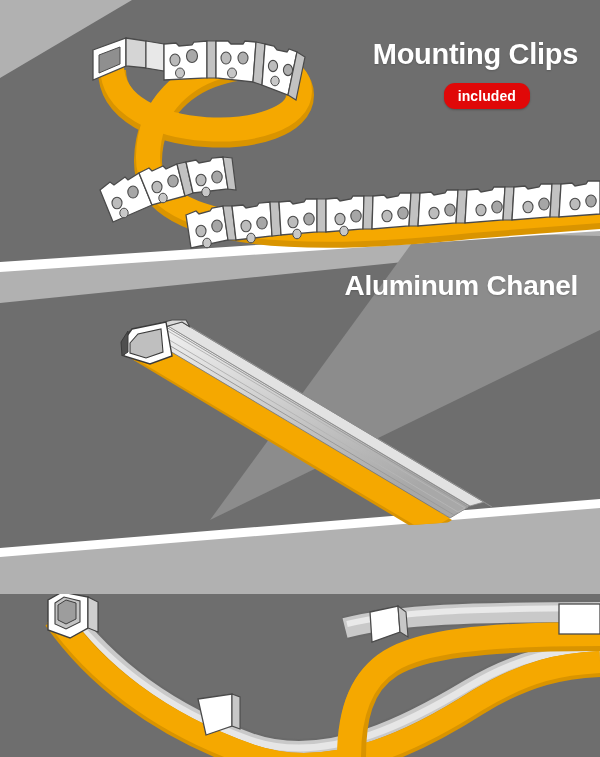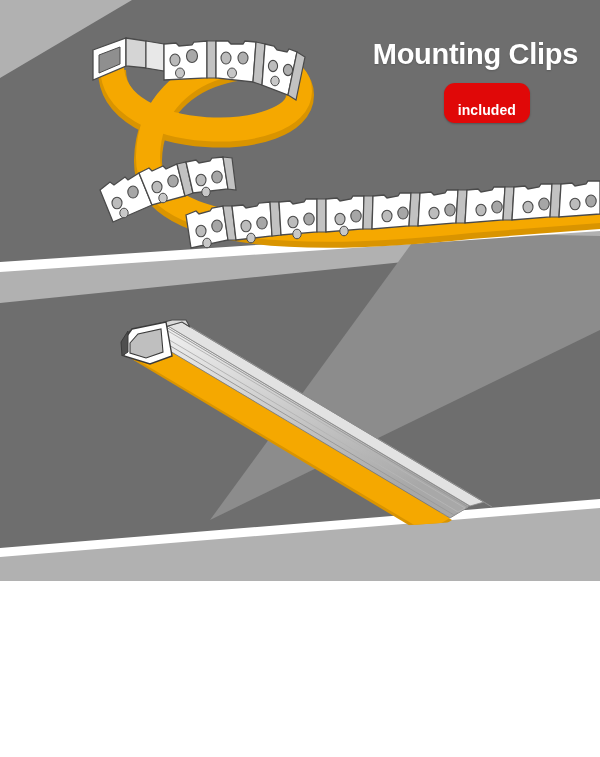--- a/index.html
+++ b/index.html
@@ -7,21 +7,21 @@
   html, body {
     margin: 0; padding: 0;
     background: #ffffff;
   }
   body {
     font-family: "Liberation Sans", sans-serif;
   }
   .poster {
     position: relative;
     width: 600px;
-    height: 581px;
+    height: 757px;
     overflow: hidden;
     background: #ef4444;
   }
   .poster svg.scene {
     position: absolute;
     inset: 0;
     width: 600px;
     height: 757px;
     display: block;
   }
@@ -54,21 +54,21 @@
     position: absolute;
     right: 70px;
     top: 83px;
   }
   .badge {
     display: inline-block;
     background: #e00808;
     color: #ffffff;
     font-size: 14px;
     font-weight: bold;
-    padding: 20px 14px 5px 14px;
+    padding: 6px 14px 5px 14px;
     border-radius: 11px;
     letter-spacing: 0.1px;
     box-shadow: 0 1px 2px rgba(0,0,0,0.25);
     line-height: 1.1;
   }
 </style>
 </head>
 <body>
 
 <div class="poster">
@@ -308,15 +308,16 @@
       </g>
     </g>
   </svg>
 
   <div class="label label-mounting">Mounting Clips</div>
 
   <div class="badge-wrap">
     <span class="badge">included</span>
   </div>
 
+  <div class="label label-channel">Aluminum Chanel</div>
 
 
 </div>
 
 </body></html>

